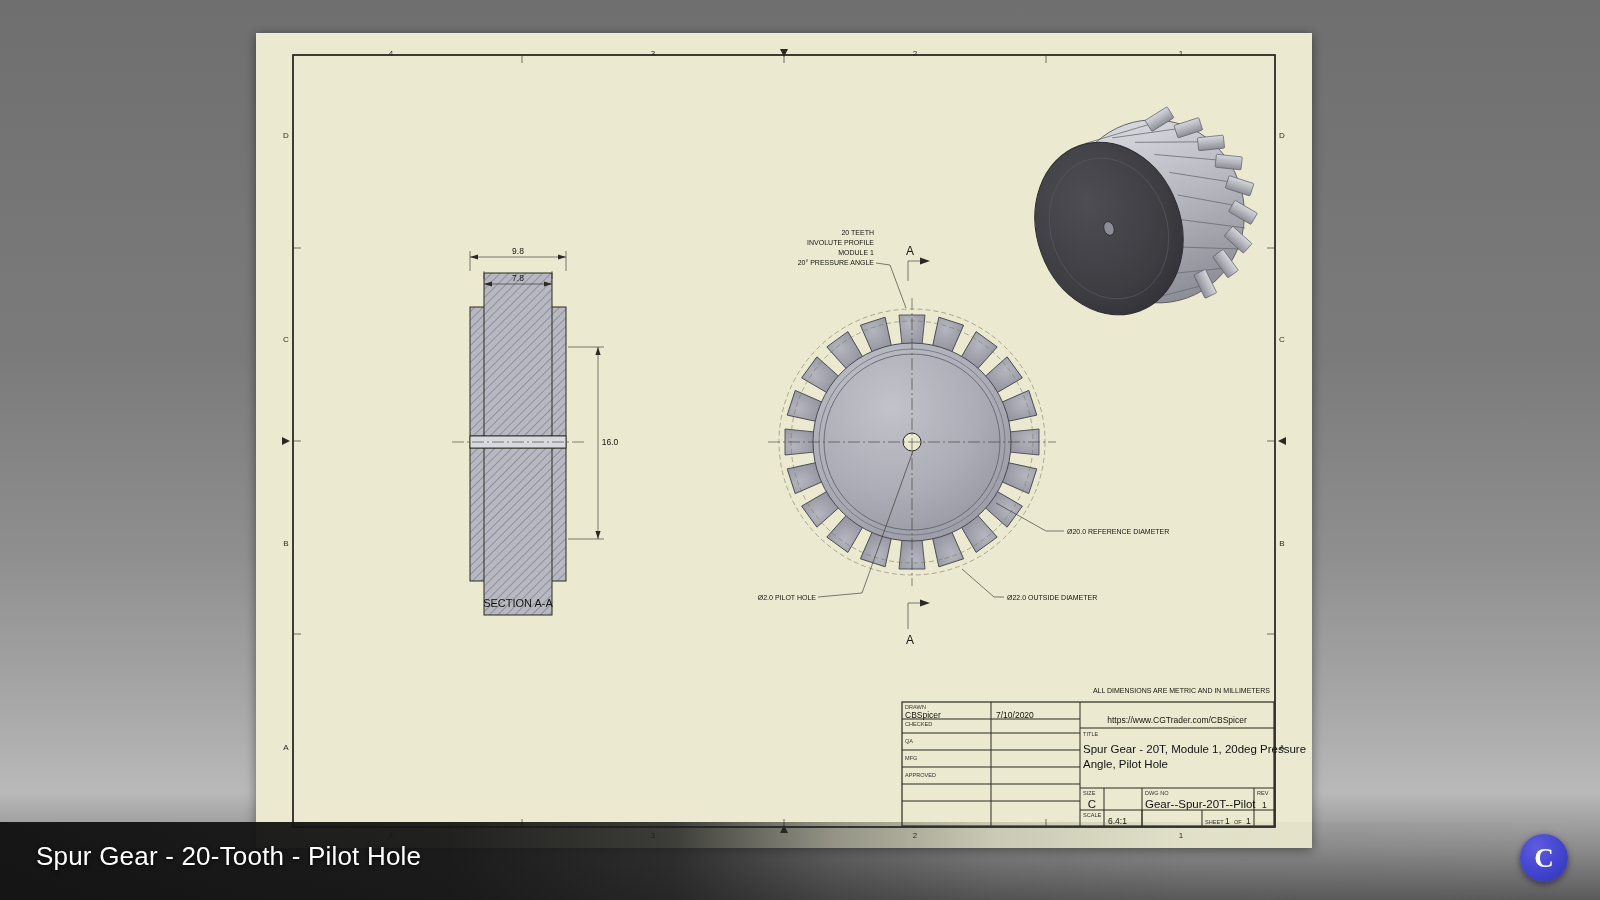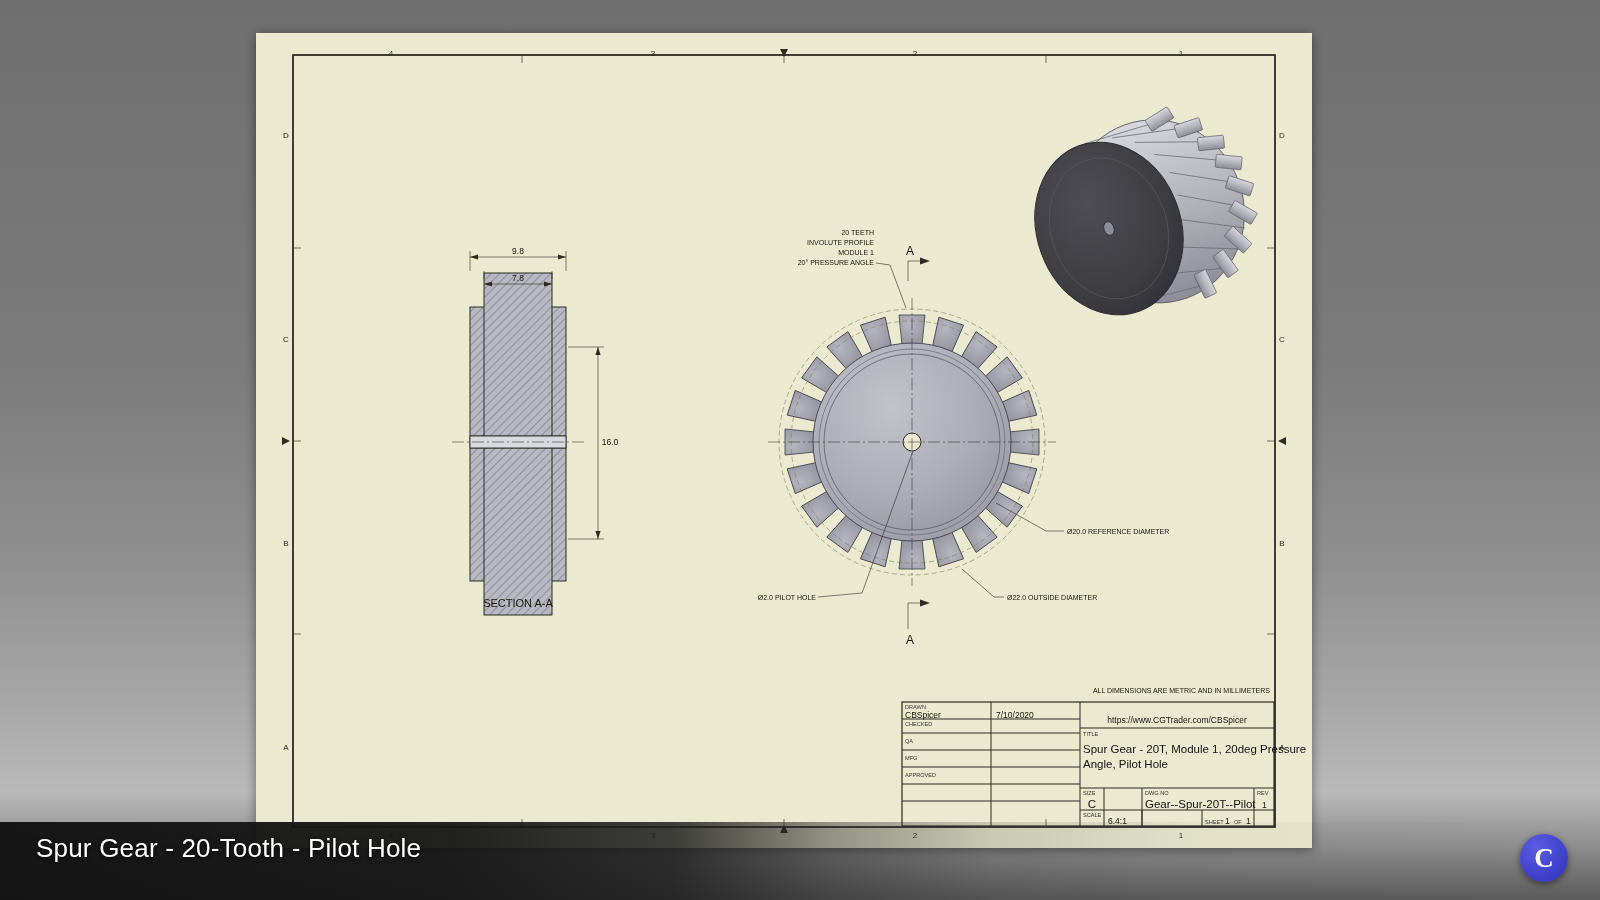--- a/index.html
+++ b/index.html
@@ -38,21 +38,21 @@
         rgba(18,18,18,.97) 0%,
         rgba(22,22,22,.95) 28%,
         rgba(30,30,30,.85) 42%,
         rgba(40,40,40,.45) 52%,
         rgba(50,50,50,.18) 62%,
         rgba(60,60,60,.06) 74%,
         rgba(60,60,60,0) 100%);
     pointer-events:none;
   }
   #caption-text{
-    position:absolute;left:36px;bottom:36px;
+    position:absolute;left:36px;bottom:28px;
     color:#fff;font-size:26px;letter-spacing:.2px;
     text-shadow:0 1px 4px rgba(0,0,0,.85);
     white-space:nowrap;
   }
   
   #brand-logo{
     position:absolute;right:32px;bottom:18px;
     width:48px;height:48px;border-radius:50%;
     background:radial-gradient(circle at 35% 28%, #5c5de0 0%, #4243cf 55%, #3334b4 100%);
     box-shadow:0 2px 6px rgba(0,0,0,.5);

